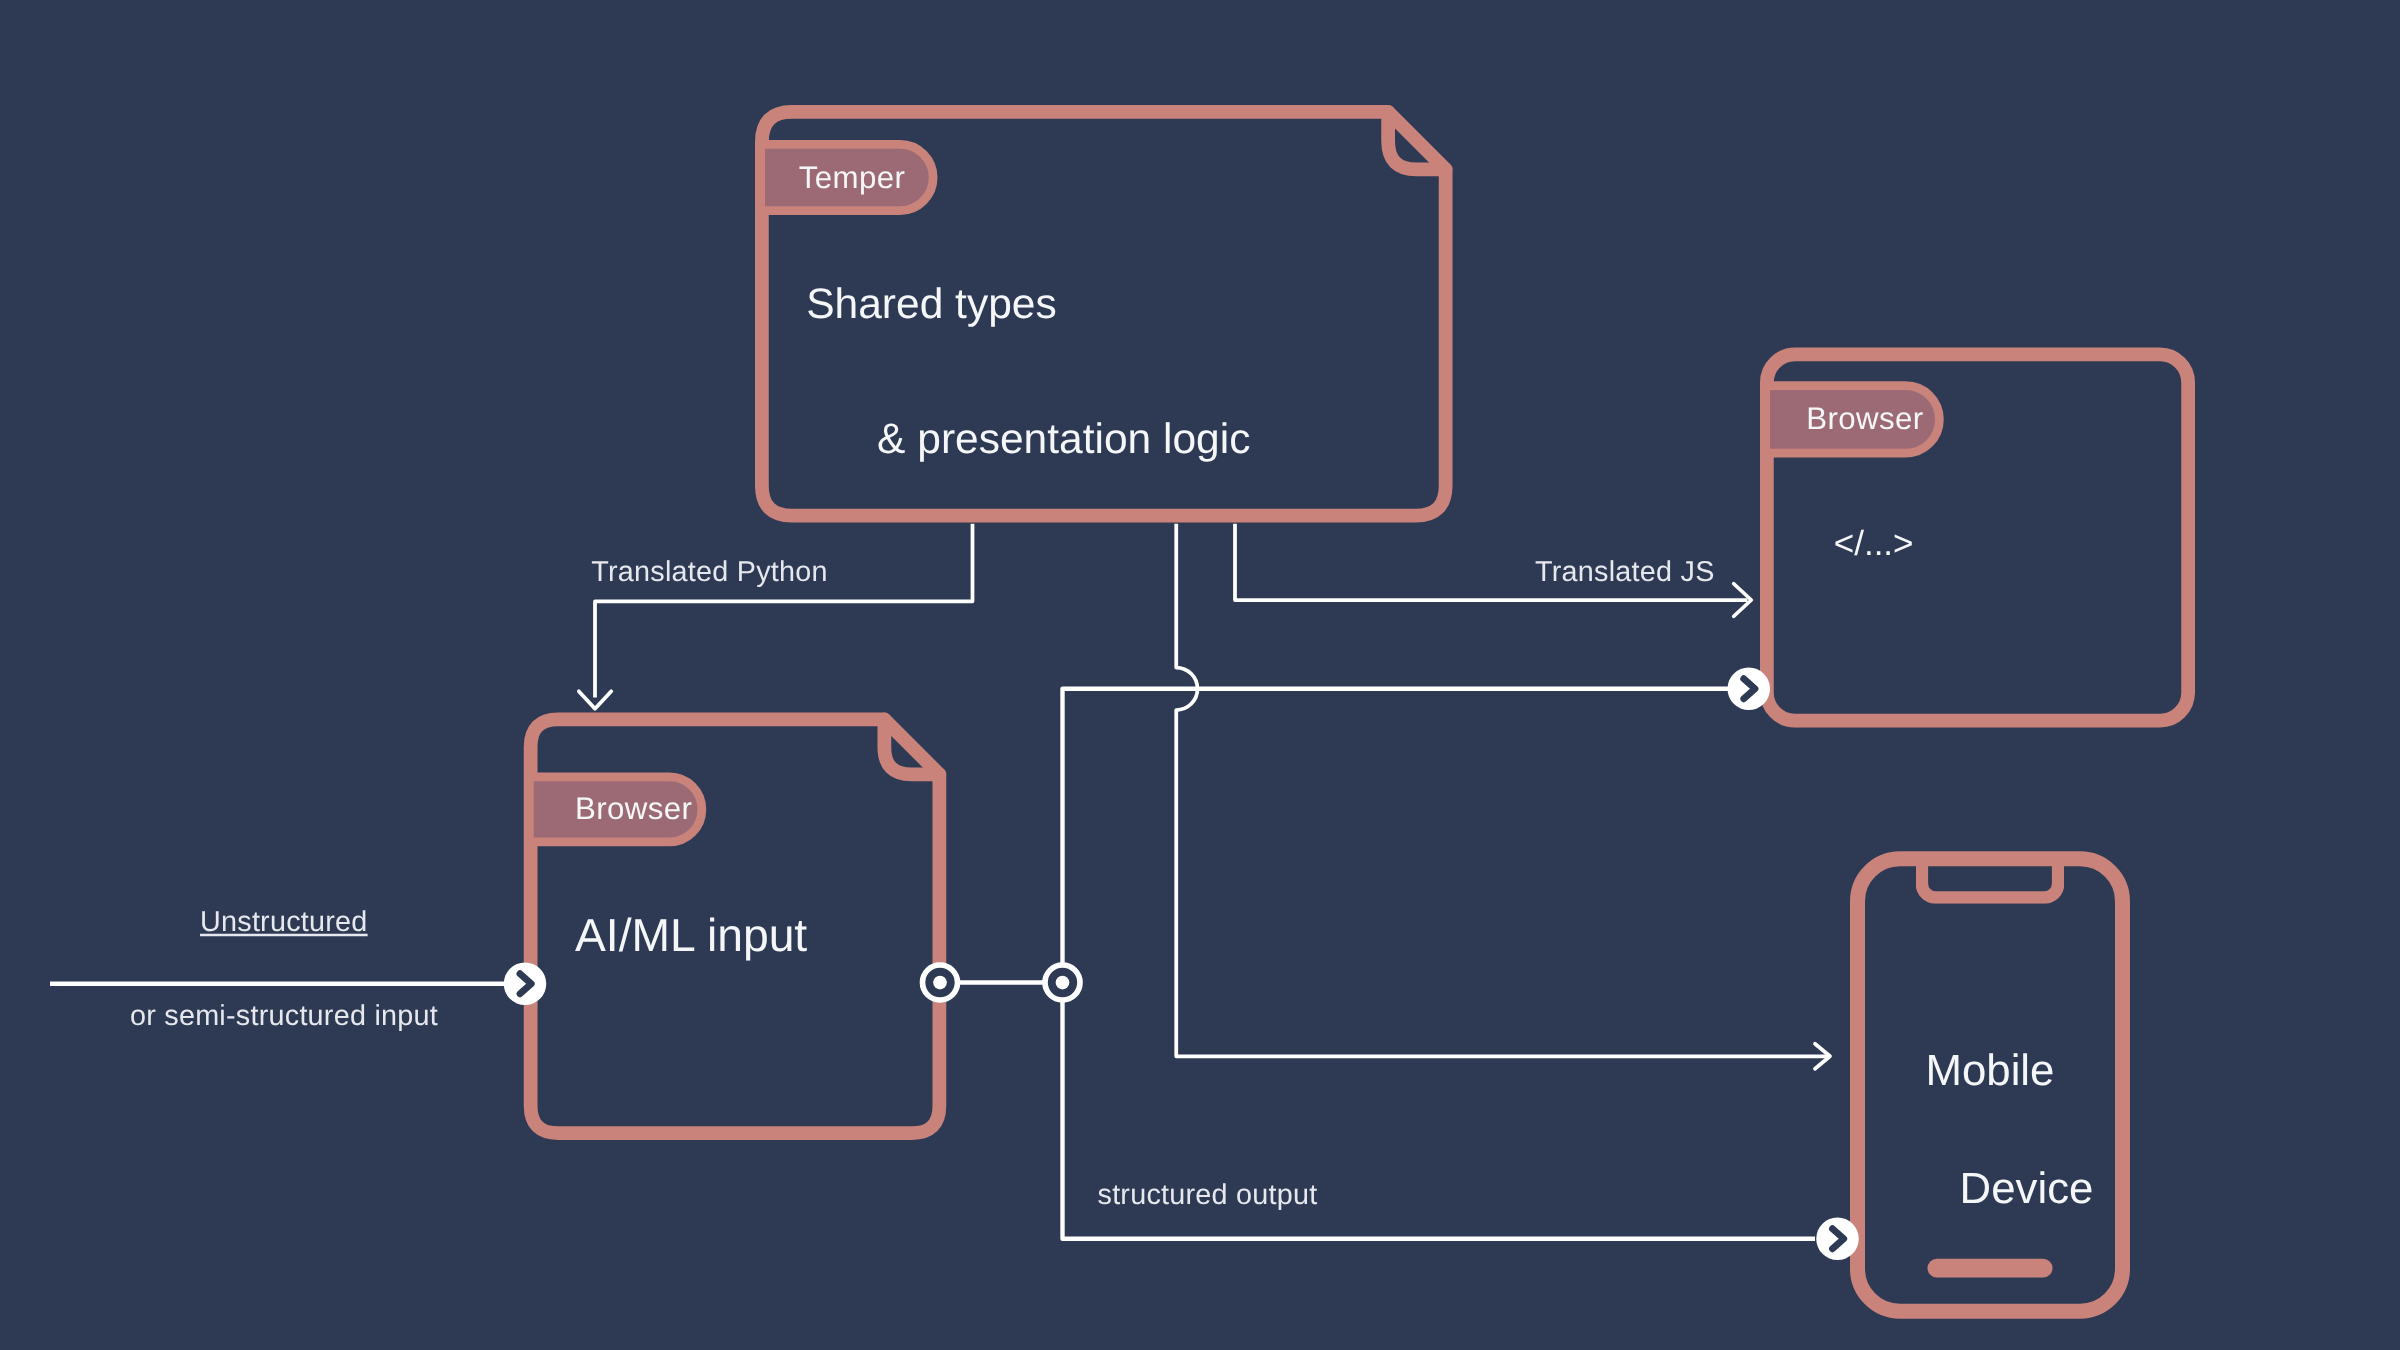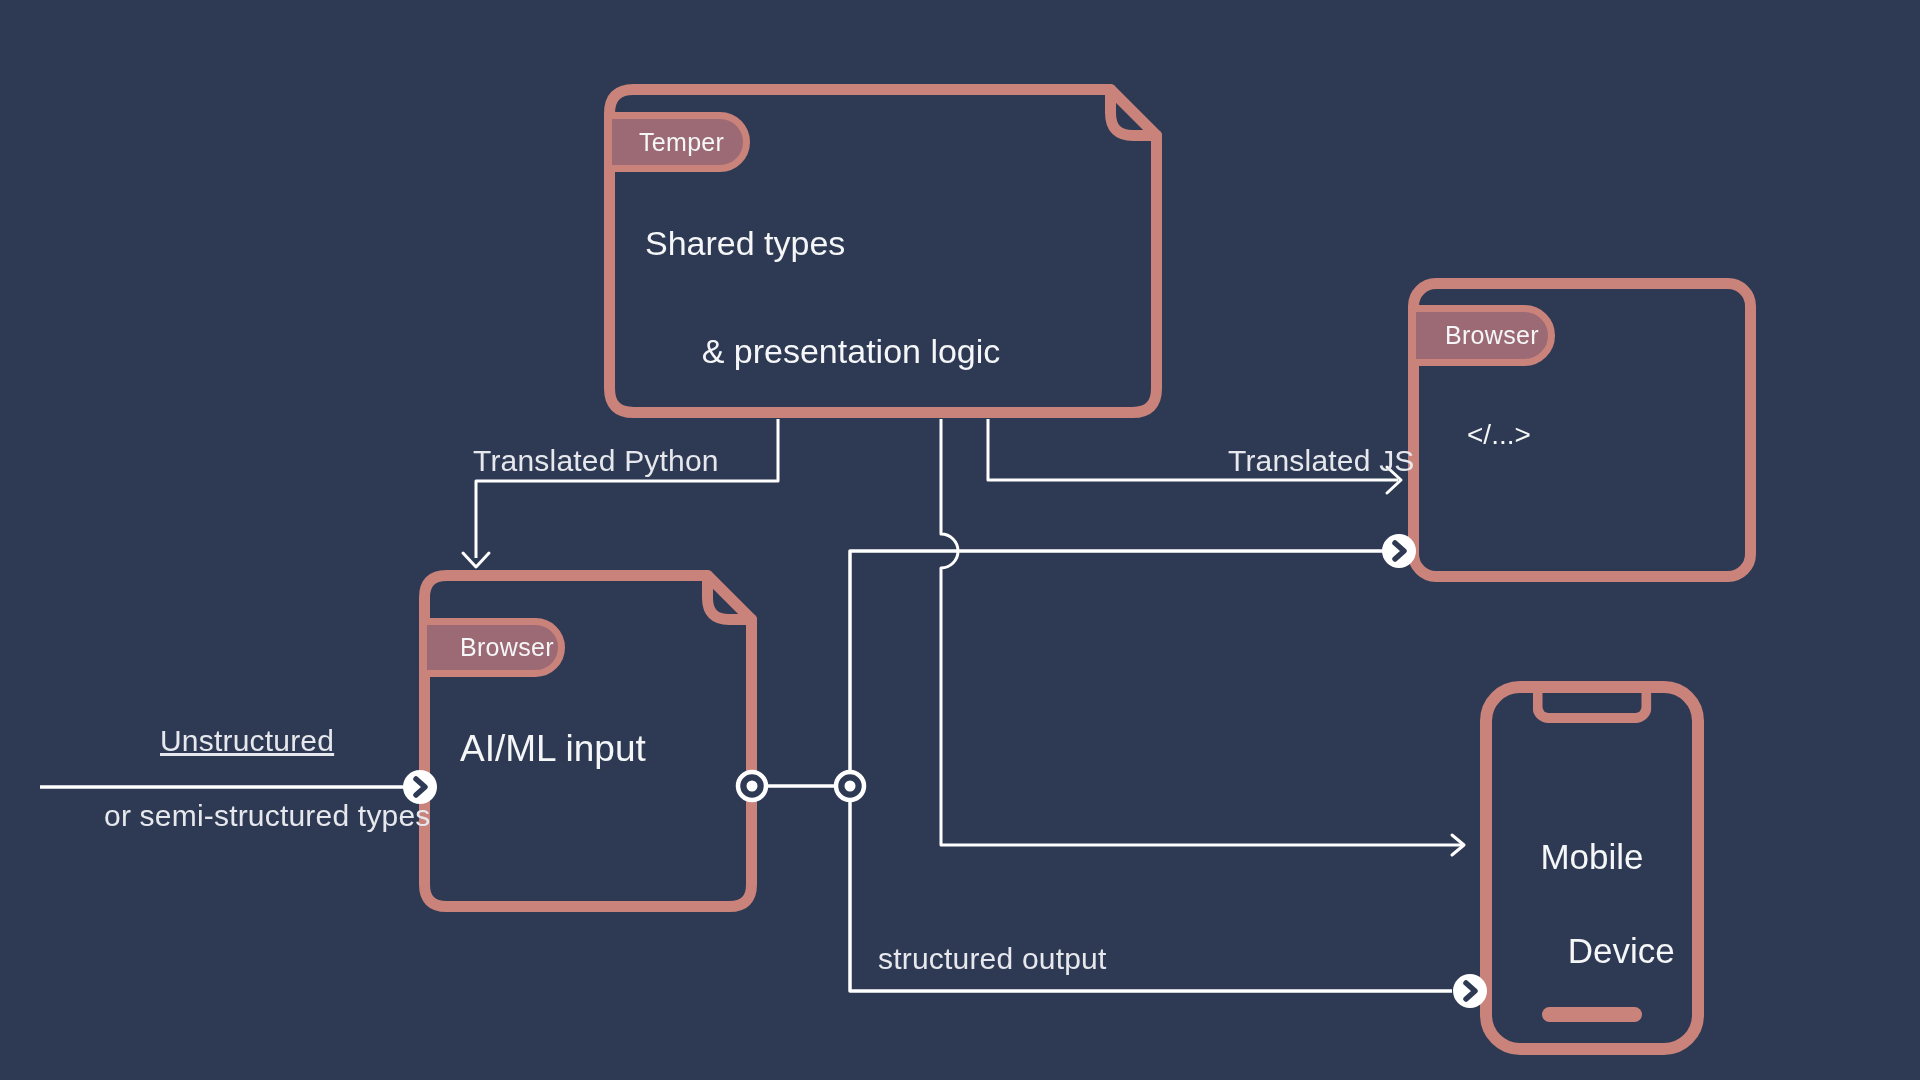--- a/index.html
+++ b/index.html
@@ -38,21 +38,21 @@
     display:flex; align-items:center;
     color:var(--text); font-size:25px; letter-spacing:.3px;
   }
   .mono{
     position:absolute; z-index:4;
     font-family:Liberation Sans, sans-serif;
     color:var(--text); white-space:pre;
   }
   .edge-label{
     position:absolute; z-index:6;
-    color:var(--label); font-size:30px; letter-spacing:.2px; white-space:nowrap;
+    color:var(--label); font-size:23px; letter-spacing:.2px; white-space:nowrap;
   }
 
   .plain-box{
     border:11px solid var(--accent); border-radius:28px;
     background:var(--bg);
   }
   .phone{
     border:12px solid var(--accent); border-radius:40px;
     background:var(--bg);
   }
@@ -147,18 +147,18 @@
       <circle class="chev-circle" cx="1399" cy="531" r="17"></circle>
       <path class="chev-glyph" d="M 1395 523 L 1404 531 L 1395 539"></path>
     </g>
     <g>
       <circle class="chev-circle" cx="1470" cy="971" r="17"></circle>
       <path class="chev-glyph" d="M 1466 963 L 1475 971 L 1466 979"></path>
     </g>
   </svg>
 
   <div class="edge-label" style="left:160px; top:704px;text-decoration:underline;">Unstructured</div>
-  <div class="edge-label" style="left:104px; top:779px;">or semi-structured types</div>
+  <div class="edge-label" style="left:104px; top:779px;">or semi-structured input</div>
   <div class="edge-label" style="left:473px; top:424px;">Translated Python</div>
   <div class="edge-label" style="left:1228px; top:424px;">Translated JS</div>
   <div class="edge-label" style="left:878px; top:922px;">structured output</div>
 
 </div>
 
 </body></html>

